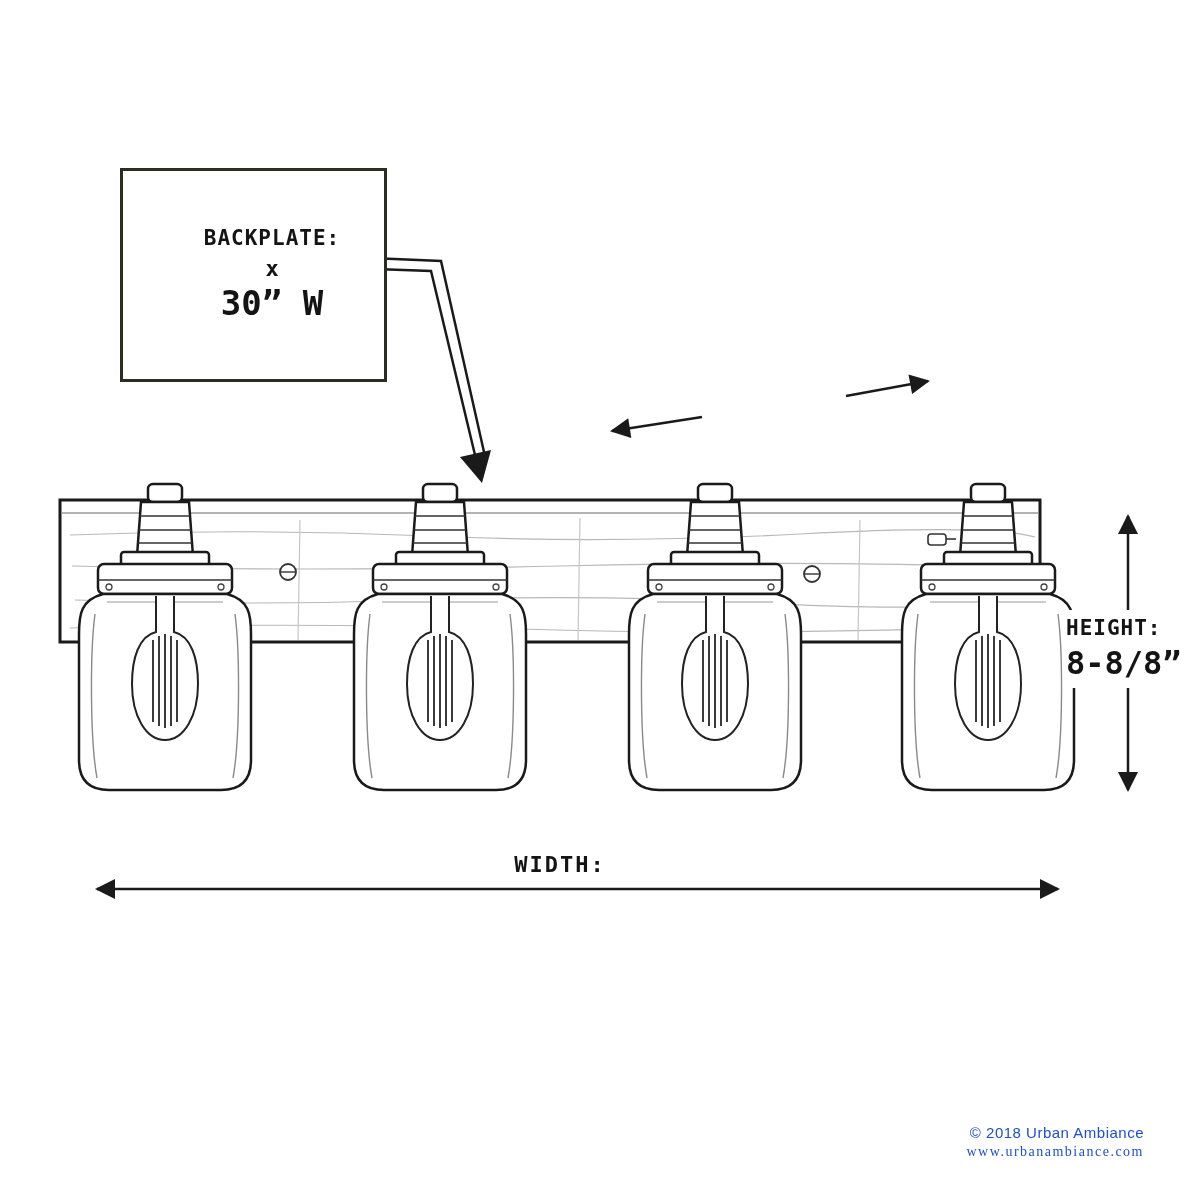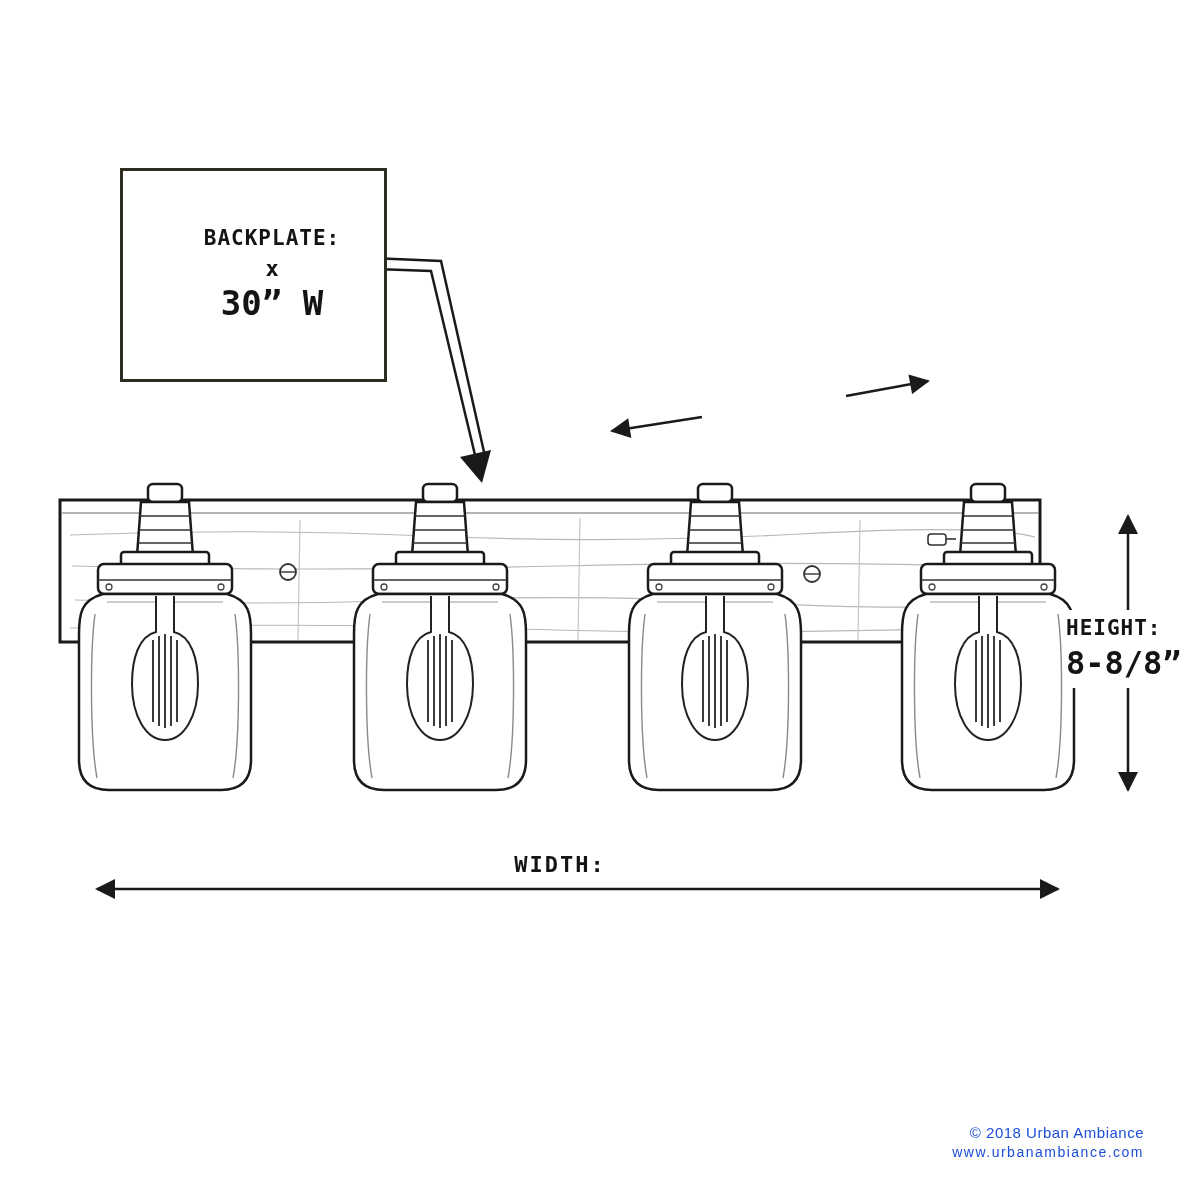--- a/index.html
+++ b/index.html
@@ -37,21 +37,21 @@
   .widthblk{left:430px;top:852px;width:260px;text-align:center;}
   .widthblk .w-label{font-size:22px;font-weight:bold;letter-spacing:2px;margin-bottom:4px;}
   .widthblk .w-value{font-size:36px;font-weight:bold;margin-top:14px;}
 
   
   .footer{
     right:56px;bottom:40px;text-align:right;color:#1d4ed8;
     font-family:"Liberation Sans",sans-serif;
   }
   .footer .f-line1{font-size:15px;letter-spacing:0.5px;}
-  .footer .f-line2{font-size:14px;letter-spacing:1.5px;margin-top:3px;}
+  .footer .f-line2{font-size:14px;letter-spacing:1.5px;margin-top:3px;font-family:Liberation Serif, serif;}
 </style>
 </head>
 <body>
 
 <svg width="1200" height="1200" viewBox="0 0 1200 1200">
   <defs>
     <marker id="ah" viewBox="0 0 10 10" refX="9" refY="5" markerWidth="9" markerHeight="8" orient="auto-start-reverse">
       <path d="M0 0 L10 5 L0 10 z" fill="#1a1a1a"></path>
     </marker>
 

